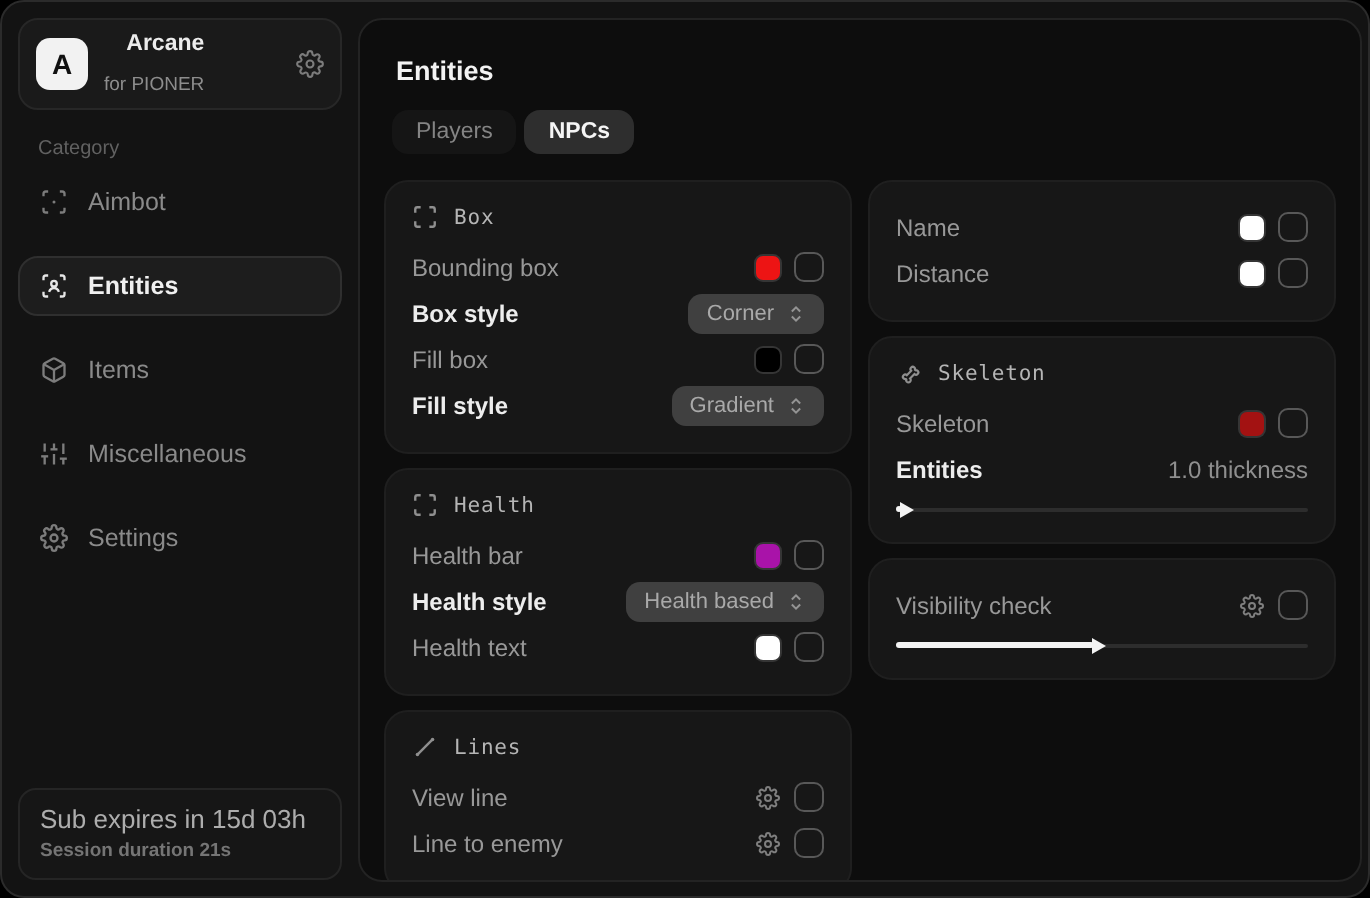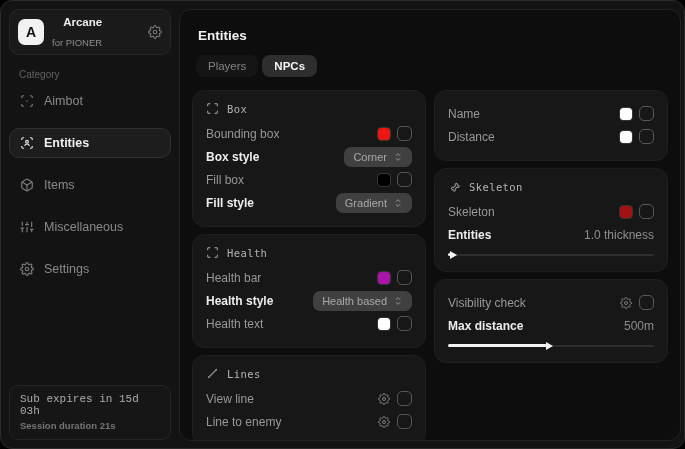--- a/index.html
+++ b/index.html
@@ -62,21 +62,21 @@
   }
   .nav-item.active .ic{ color:#e6e6e6; }
 
   .sidebar-spacer{ flex:1; }
   .sub-card{
     background:#161616;
     border:1px solid #252525;
     border-radius:9px;
     padding:7px 10px 8px 10px;
   }
-  .sub-line1{ font-family:Liberation Mono, monospace; font-size:11px; color:#adadad; }
+  .sub-line1{ font-family:Liberation Sans, sans-serif; font-size:13px; color:#adadad; }
   .sub-line2{ font-size:9.5px; color:#757575; margin-top:3px; font-weight:600; }
 
   
   .main{
     flex:1;
     margin:8px 3px 7px 0;
     background:#0d0d0d;
     border:1px solid #232323;
     border-radius:12px;
     padding:12px 12px;
@@ -440,24 +440,20 @@
             <span class="controls">
               <span class="mini-gear">
                 <svg width="12" height="12" viewBox="0 0 24 24" fill="none" stroke="currentColor" stroke-width="2">
                     <circle cx="12" cy="12" r="3"></circle>
                     <path d="M19.4 15a1.65 1.65 0 0 0 .33 1.82l.06.06a2 2 0 1 1-2.83 2.83l-.06-.06a1.65 1.65 0 0 0-1.82-.33 1.65 1.65 0 0 0-1 1.51V21a2 2 0 1 1-4 0v-.09A1.65 1.65 0 0 0 9 19.4a1.65 1.65 0 0 0-1.82.33l-.06.06a2 2 0 1 1-2.83-2.83l.06-.06a1.65 1.65 0 0 0 .33-1.82 1.65 1.65 0 0 0-1.51-1H3a2 2 0 1 1 0-4h.09A1.65 1.65 0 0 0 4.6 9a1.65 1.65 0 0 0-.33-1.82l-.06-.06a2 2 0 1 1 2.83-2.83l.06.06a1.65 1.65 0 0 0 1.82.33H9a1.65 1.65 0 0 0 1-1.51V3a2 2 0 1 1 4 0v.09a1.65 1.65 0 0 0 1 1.51 1.65 1.65 0 0 0 1.82-.33l.06-.06a2 2 0 1 1 2.83 2.83l-.06.06a1.65 1.65 0 0 0-.33 1.82V9a1.65 1.65 0 0 0 1.51 1H21a2 2 0 1 1 0 4h-.09a1.65 1.65 0 0 0-1.51 1z"></path>
                   </svg>
               </span>
               <span class="checkbox"></span>
             </span>
           </div>
-          <div class="row">
-            <span class="row-label strong">Max distance</span>
-            <span class="value-text">500m</span>
-          </div>
           <div class="slider">
             <span class="slider-track"></span>
             <span class="slider-fill" style="width: 48%;"></span>
           </div>
         </div>
       </div>
 
     </div>
   </div>
 </div>

